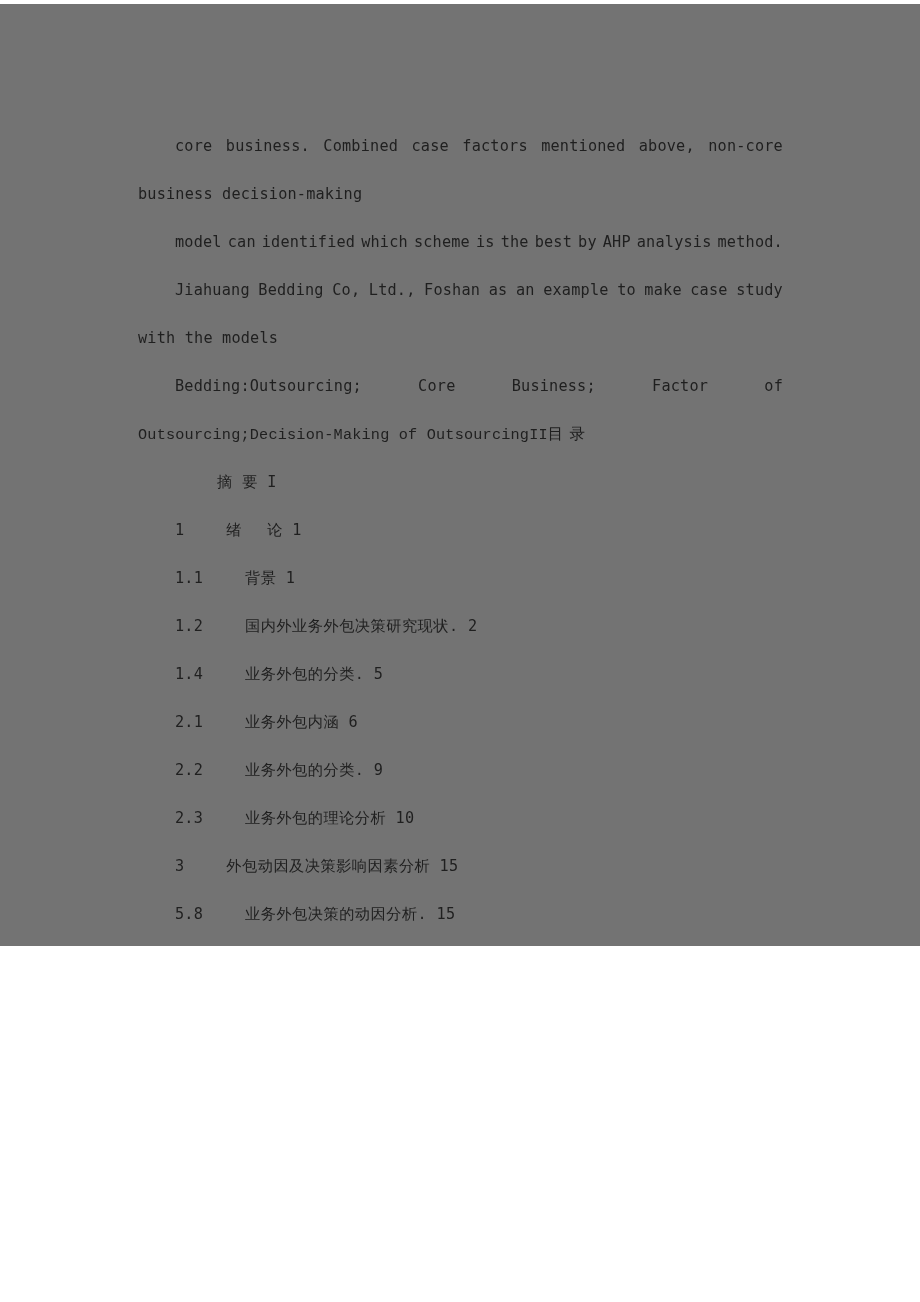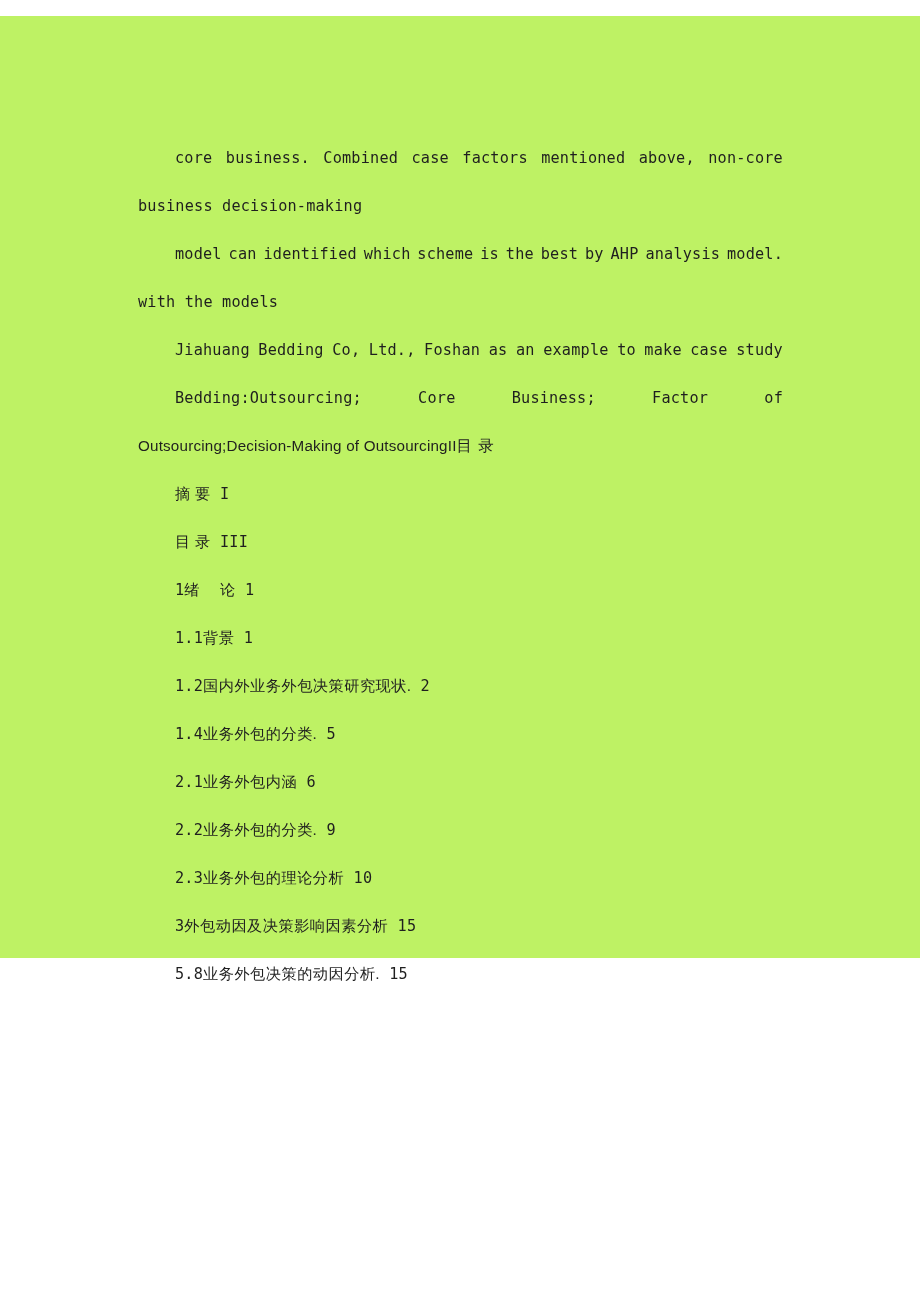--- a/index.html
+++ b/index.html
@@ -14,24 +14,24 @@
     position: relative;
     overflow: hidden;
     font-family: "DejaVu Sans Mono", "Liberation Mono", monospace;
     color: #1a1a1a;
     -webkit-font-smoothing: antialiased;
   }
 
   .page {
     position: absolute;
     left: 0;
-    top: 16px;
+    top: 4px;
     width: 920px;
     height: 942px;
-    background: #bef264;
+    background: #737373;
   }
 
   .text-block {
     position: absolute;
     left: 138px;
     top: 118px;
     width: 645px;
   }
   
 
@@ -75,29 +75,30 @@
     padding-left: 37px;
     font-size: 15.2px;
     white-space: nowrap;
     color: #1f1f1f;
   }
   .toc-line .num {
     font-family: "DejaVu Sans Mono", "Liberation Mono", monospace;
     letter-spacing: 0.2px;
   }
   .toc-line .title {
-    font-family: Liberation Serif, serif;
+    font-family: Liberation Mono, monospace;
     letter-spacing: 0.5px;
+    margin-left: 42px;
   }
   .toc-line .page-no {
     font-family: "DejaVu Sans Mono", "Liberation Mono", monospace;
     letter-spacing: 0.2px;
   }
   .latin {
-    font-family: Liberation Sans, sans-serif;
+    font-family: Liberation Mono, monospace;
     text-align: right;
   }
 </style>
 </head>
 <body>
 
 <div class="page">
   <div class="text-block">
 
     <div class="line justified indent">
@@ -135,68 +136,67 @@
         <span class="w">the</span>
         <span class="gap"></span>
         <span class="w">best</span>
         <span class="gap"></span>
         <span class="w">by</span>
         <span class="gap"></span>
         <span class="w">AHP</span>
         <span class="gap"></span>
         <span class="w">analysis</span>
         <span class="gap"></span>
-        <span class="w">model.</span>
-      </div>
-
+        <span class="w">method.</span>
+      </div>
+
+    <div class="line justified indent">
+        <span class="w">Jiahuang</span>
+        <span class="gap"></span>
+        <span class="w">Bedding</span>
+        <span class="gap"></span>
+        <span class="w">Co,</span>
+        <span class="gap"></span>
+        <span class="w">Ltd.,</span>
+        <span class="gap"></span>
+        <span class="w">Foshan</span>
+        <span class="gap"></span>
+        <span class="w">as</span>
+        <span class="gap"></span>
+        <span class="w">an</span>
+        <span class="gap"></span>
+        <span class="w">example</span>
+        <span class="gap"></span>
+        <span class="w">to</span>
+        <span class="gap"></span>
+        <span class="w">make</span>
+        <span class="gap"></span>
+        <span class="w">case</span>
+        <span class="gap"></span>
+        <span class="w">study</span>
+      </div>
     <div class="line">with the models</div>
-    <div class="line justified indent">
-        <span class="w">Jiahuang</span>
-        <span class="gap"></span>
-        <span class="w">Bedding</span>
-        <span class="gap"></span>
-        <span class="w">Co,</span>
-        <span class="gap"></span>
-        <span class="w">Ltd.,</span>
-        <span class="gap"></span>
-        <span class="w">Foshan</span>
-        <span class="gap"></span>
-        <span class="w">as</span>
-        <span class="gap"></span>
-        <span class="w">an</span>
-        <span class="gap"></span>
-        <span class="w">example</span>
-        <span class="gap"></span>
-        <span class="w">to</span>
-        <span class="gap"></span>
-        <span class="w">make</span>
-        <span class="gap"></span>
-        <span class="w">case</span>
-        <span class="gap"></span>
-        <span class="w">study</span>
-      </div>
 
     <div class="line justified indent">
         <span class="w">Bedding:Outsourcing;</span>
         <span class="gap"></span>
         <span class="w">Core</span>
         <span class="gap"></span>
         <span class="w">Business;</span>
         <span class="gap"></span>
         <span class="w">Factor</span>
         <span class="gap"></span>
         <span class="w">of</span>
       </div>
     <div class="line">
       <span class="latin">Outsourcing;Decision-Making of OutsourcingII</span><span class="cjk">目 录</span>
     </div>
 
     <div id="toc-host">
         <div class="toc-line"><span class="title">摘 要</span><span class="page-no"> I</span></div>
-        <div class="toc-line"><span class="title">目 录</span><span class="page-no"> III</span></div>
         <div class="toc-line"><span class="num">1</span><span class="title">绪　 论</span><span class="page-no"> 1</span></div>
         <div class="toc-line"><span class="num">1.1</span><span class="title">背景</span><span class="page-no"> 1</span></div>
         <div class="toc-line"><span class="num">1.2</span><span class="title">国内外业务外包决策研究现状.</span><span class="page-no"> 2</span></div>
         <div class="toc-line"><span class="num">1.4</span><span class="title">业务外包的分类.</span><span class="page-no"> 5</span></div>
         <div class="toc-line"><span class="num">2.1</span><span class="title">业务外包内涵</span><span class="page-no"> 6</span></div>
         <div class="toc-line"><span class="num">2.2</span><span class="title">业务外包的分类.</span><span class="page-no"> 9</span></div>
         <div class="toc-line"><span class="num">2.3</span><span class="title">业务外包的理论分析</span><span class="page-no"> 10</span></div>
         <div class="toc-line"><span class="num">3</span><span class="title">外包动因及决策影响因素分析</span><span class="page-no"> 15</span></div>
         <div class="toc-line"><span class="num">5.8</span><span class="title">业务外包决策的动因分析.</span><span class="page-no"> 15</span></div>
       </div>

